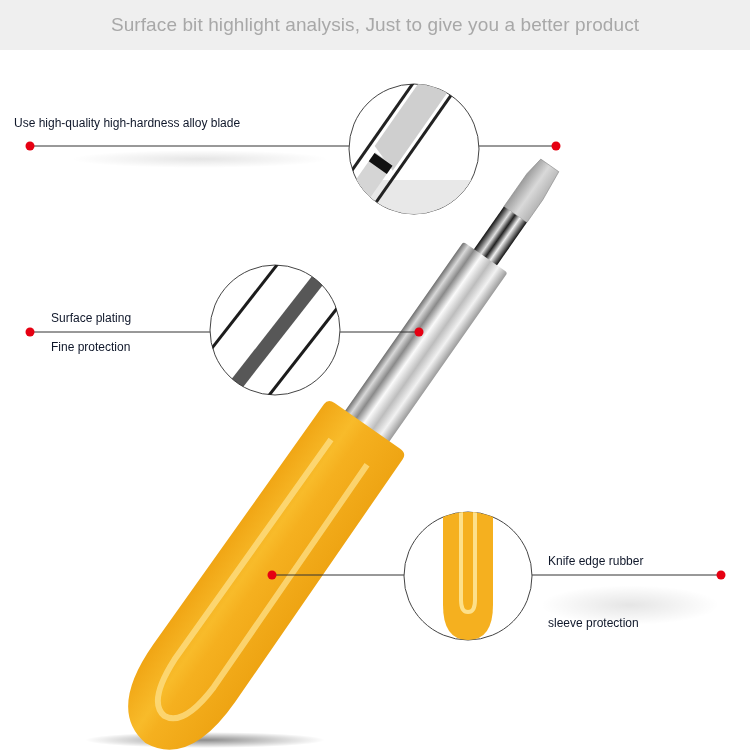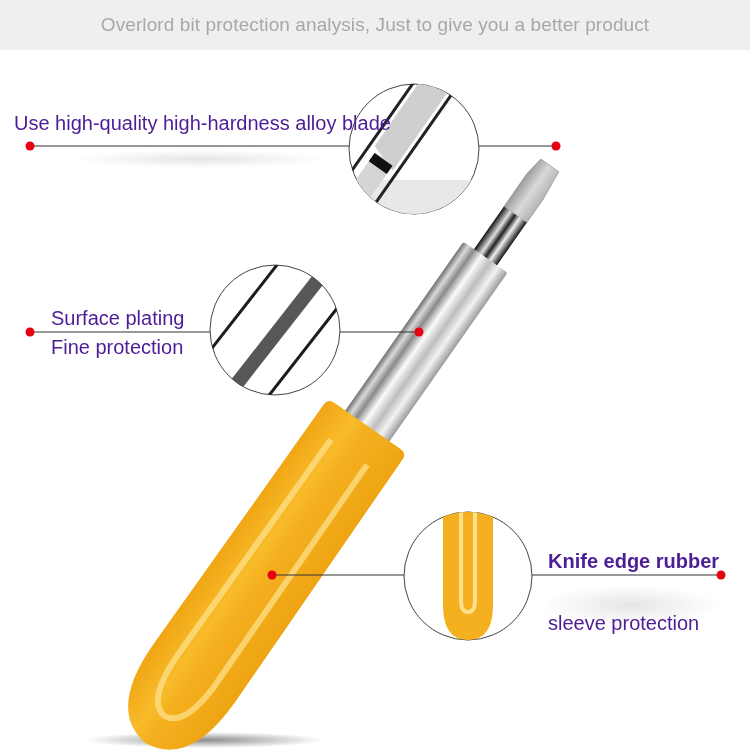--- a/index.html
+++ b/index.html
@@ -2,28 +2,28 @@
 <html><head>
 <meta charset="utf-8">
 <style>
   html, body { margin:0; padding:0; }
   body { width:750px; height:750px; background:#ffffff; position:relative; overflow:hidden;
          font-family:"Liberation Sans", "DejaVu Sans", sans-serif; }
   .header { position:absolute; left:0; top:0; width:750px; height:50px; background:#efefef;
             display:flex; align-items:center; justify-content:center; }
   .header-title { color:#a8a8a8; font-size:19px; letter-spacing:0.1px; }
   .scene { position:absolute; left:0; top:0; }
-  .label { position:absolute; color:#4c1d95; font-size:20px; line-height:20px; white-space:nowrap; }
+  .label { position:absolute; color:#0f172a; font-size:12px; line-height:20px; white-space:nowrap; }
   .shadow-bar { position:absolute; border-radius:50%; background:radial-gradient(ellipse at center, rgba(0,0,0,0.10), rgba(0,0,0,0) 70%); }
 </style>
 </head>
 <body>
 
 <div class="header">
-  <span class="header-title">Overlord bit protection analysis, Just to give you a better product</span>
+  <span class="header-title">Surface bit highlight analysis, Just to give you a better product</span>
 </div>
 
 <svg class="scene" width="750" height="750" viewBox="0 0 750 750">
   <defs>
     <linearGradient id="steel" x1="0" y1="0" x2="1" y2="0">
       <stop offset="0" stop-color="#6f6f6f"></stop>
       <stop offset="0.12" stop-color="#d8d8d8"></stop>
       <stop offset="0.25" stop-color="#8a8a8a"></stop>
       <stop offset="0.42" stop-color="#fafafa"></stop>
       <stop offset="0.62" stop-color="#bdbdbd"></stop>
@@ -129,14 +129,14 @@
 </svg>
 
 <div class="shadow-bar" style="left:70px; top:150px; width:260px; height:18px;"></div>
 <div class="shadow-bar" style="left:540px; top:585px; width:180px; height:40px;"></div>
 
 <div class="label" style="left:14px; top:113px;">Use high-quality high-hardness alloy blade</div>
 
 <div class="label" style="left:51px; top:308px;text-align:right;">Surface plating</div>
 <div class="label" style="left:51px; top:337px;">Fine protection</div>
 
-<div class="label" style="left:548px; top:551px;font-weight:bold;">Knife edge rubber</div>
+<div class="label" style="left:548px; top:551px;">Knife edge rubber</div>
 <div class="label" style="left:548px; top:579px;margin-top:34px;">sleeve protection</div>
 
 </body></html>

